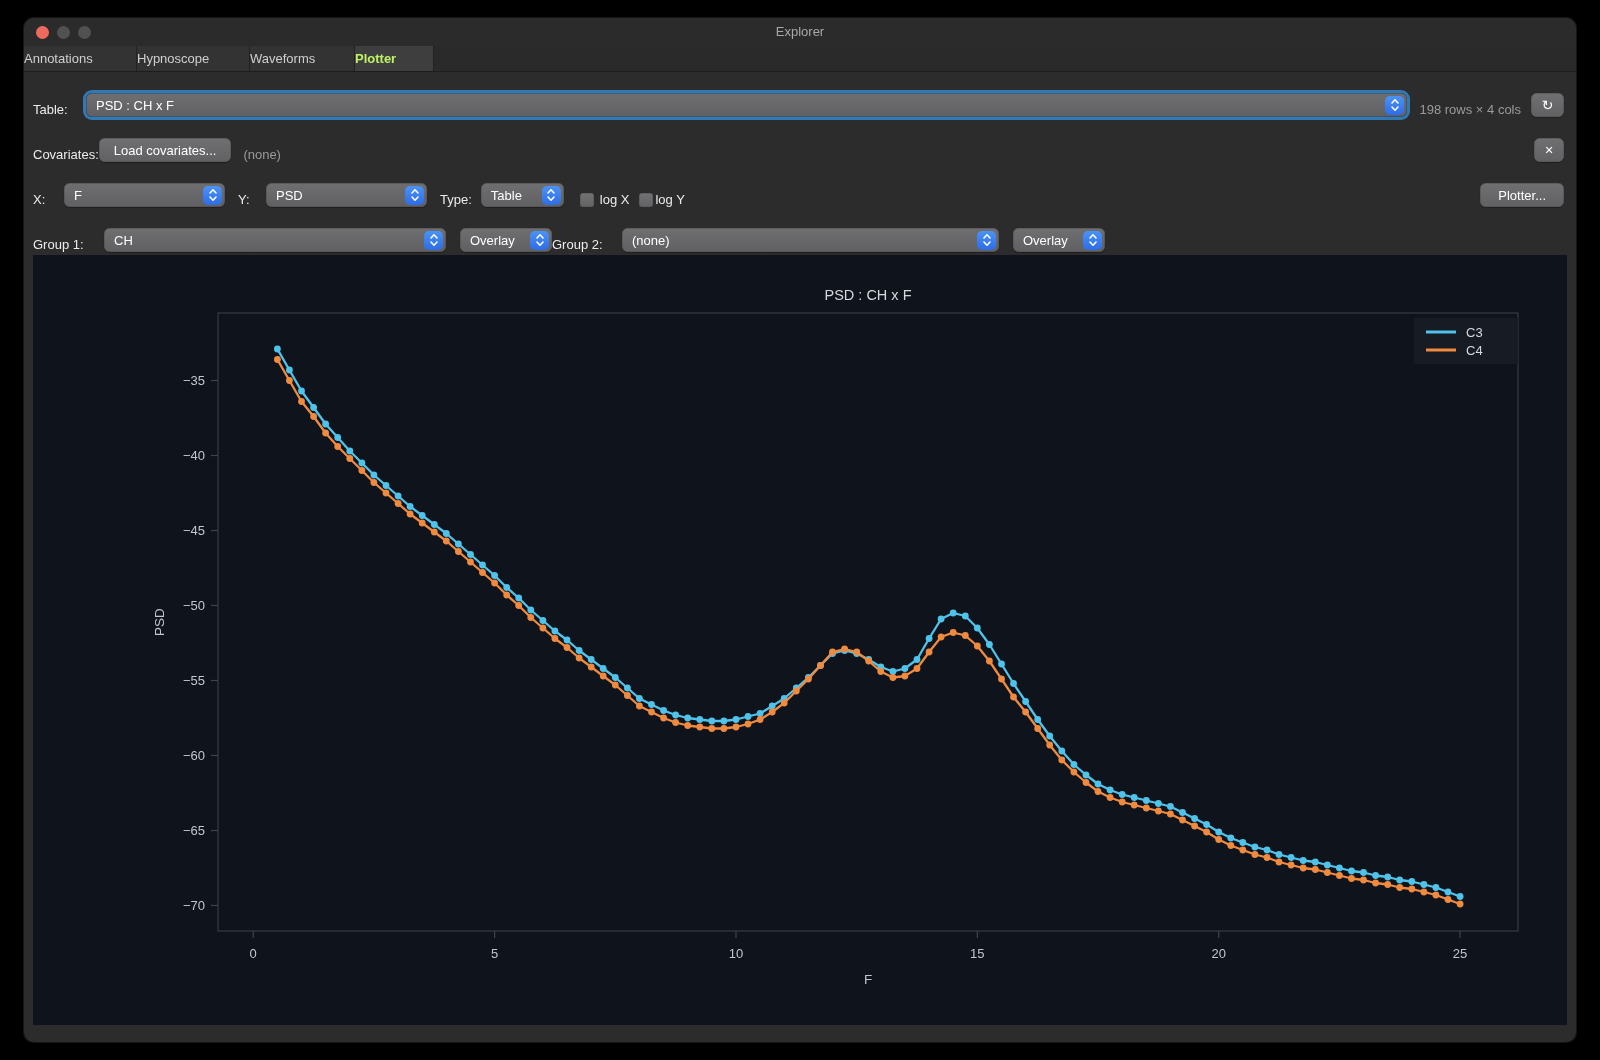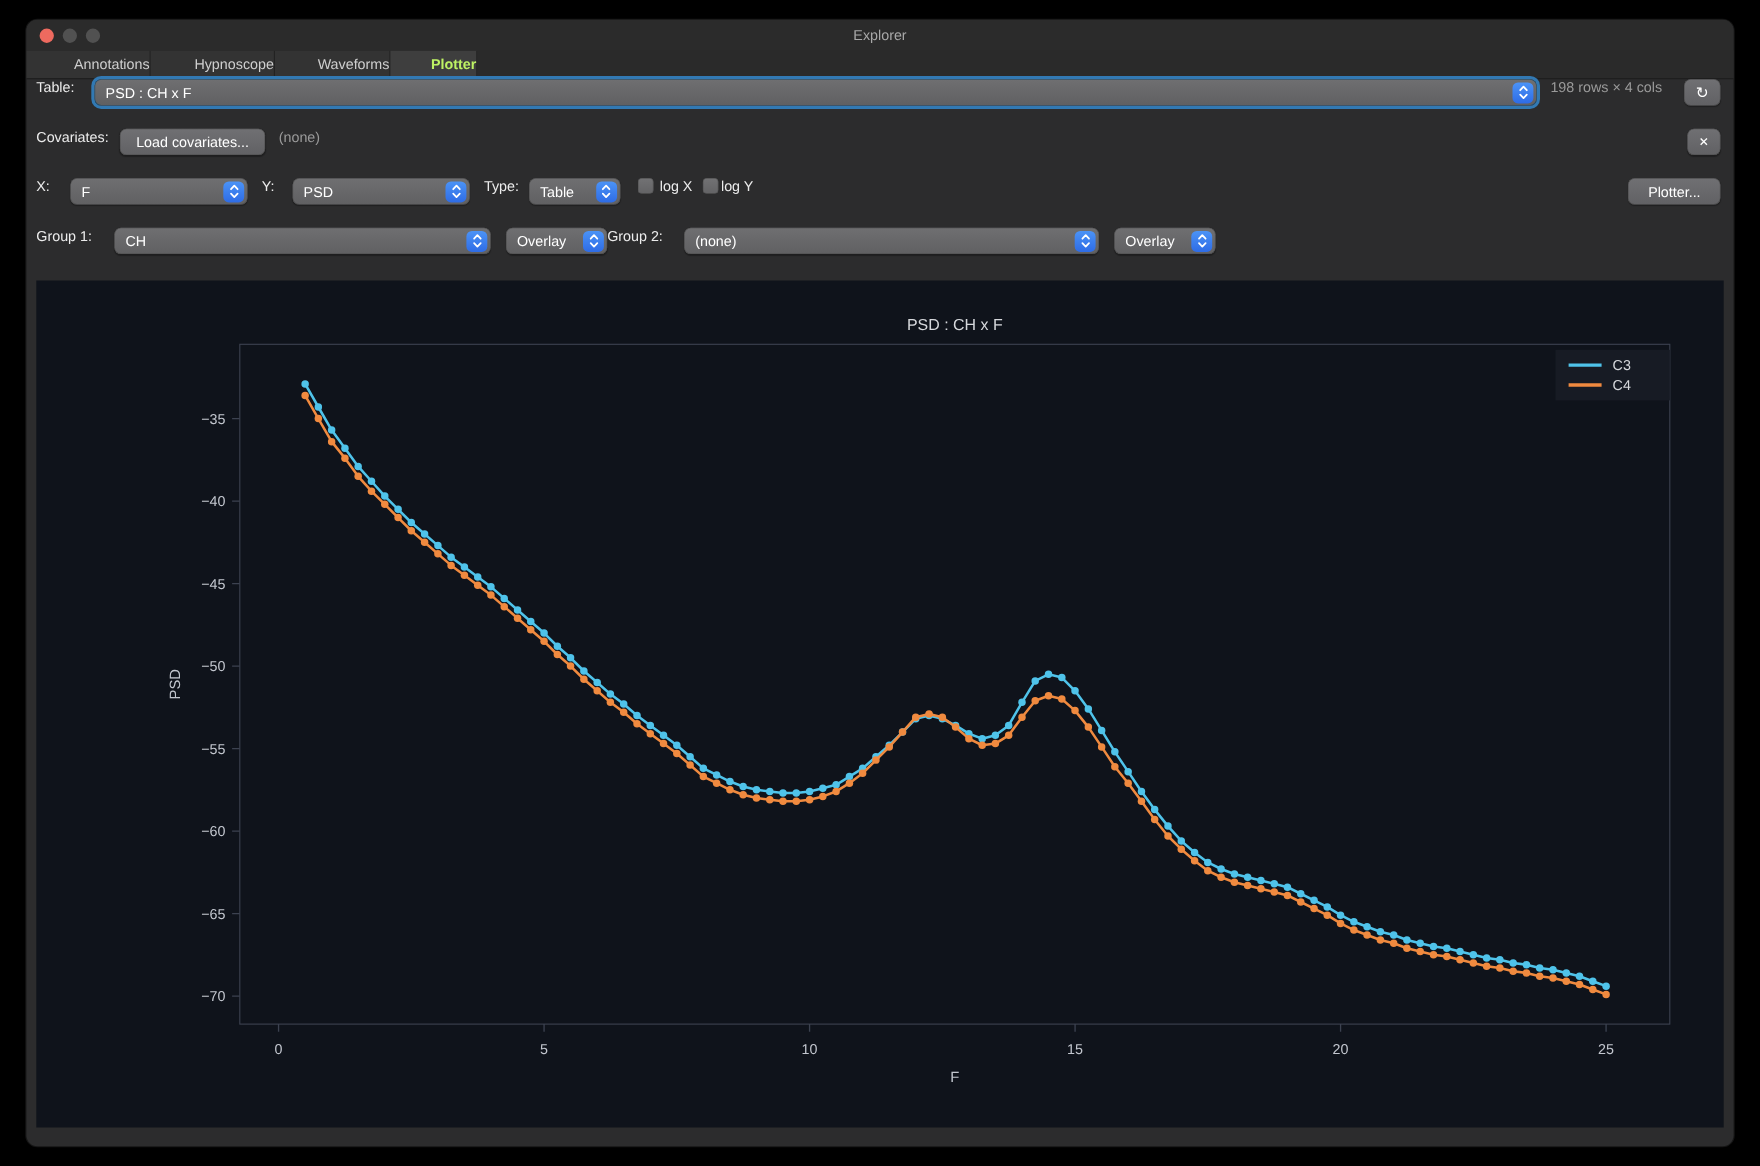--- a/index.html
+++ b/index.html
@@ -9,27 +9,27 @@
   
   .titlebar{position:relative;height:28px;background:#2b2b2b;}
   .lights{position:absolute;left:12px;top:8px;display:flex;gap:8px;}
   .light{width:13px;height:13px;border-radius:50%;}
   .light.red{background:#ee6a5f;}
   .light.dim{background:#515151;}
   .win-title{position:absolute;left:0;right:0;top:0;height:28px;line-height:28px;text-align:center;
     color:#a8a8a8;font-size:13px;}
   
   .tabbar{display:flex;height:25px;background:#2a2a2a;border-bottom:1px solid #1d1d1d;}
-  .tab{height:25px;line-height:25px;text-align:right;color:#cfcfcf;font-size:13px;
+  .tab{height:25px;line-height:25px;text-align:left;color:#cfcfcf;font-size:13px;
     background:#333333;border-right:1px solid #222;cursor:default;}
   .tab.active{background:#3e3e3e;color:#bef264;font-weight:bold;}
   .tab-fill{flex:1;background:#2a2a2a;}
   
   .controls{padding:0 12px 0 9px;}
-  .crow{display:flex;align-items:flex-start;height:45px;}
+  .crow{display:flex;align-items:flex-end;height:45px;}
   .lbl{color:#ececec;font-size:13px;white-space:nowrap;}
   .dim-txt{color:#9a9a9a;font-size:13px;white-space:nowrap;}
   .spacer{flex:1;}
   
   .popup{position:relative;height:24px;border-radius:6px;background:linear-gradient(#6f6f71,#606062);
     box-shadow:inset 0 0 0 0.5px #4c4c4c, 0 1px 1px rgba(0,0,0,.3);
     display:flex;align-items:center;color:#fff;font-size:13px;padding-left:10px;box-sizing:border-box;}
   .popup .val{flex:1;overflow:hidden;white-space:nowrap;}
   .chev{width:19px;height:19px;border-radius:5px;margin:0 3px 0 6px;flex:0 0 auto;
     background:linear-gradient(#4b93f6,#2e6ce6);display:flex;align-items:center;justify-content:center;}
@@ -74,28 +74,28 @@
       <span class="lbl" style="width:53px">Table:</span>
       <div class="popup focused" style="flex:1;margin-right:12px">
         <span class="val">PSD : CH x F</span>
         <span class="chev">
           <svg width="10" height="14" viewBox="0 0 10 14">
               <path d="M2 5 L5 1.8 L8 5" fill="none" stroke="#fff" stroke-width="1.6" stroke-linecap="round" stroke-linejoin="round"></path>
               <path d="M2 9 L5 12.2 L8 9" fill="none" stroke="#fff" stroke-width="1.6" stroke-linecap="round" stroke-linejoin="round"></path>
             </svg>
         </span>
       </div>
-      <span class="dim-txt" style="margin-right:20px">198 rows × 4 cols</span>
+      <span class="dim-txt" style="margin-right:10px">198 rows × 4 cols</span>
       <div class="btn icon-btn">
           <span>↻</span>
         </div>
     </div>
 
     <div class="crow">
-      <span class="lbl" style="margin-right:10px">Covariates:</span>
+      <span class="lbl" style="">Covariates:</span>
       <div class="btn">Load covariates...</div>
       <span class="dim-txt" style="margin-left:12px">(none)</span>
       <div class="spacer"></div>
       <div class="btn icon-btn" style="width:30px;font-size:11px">
           <span>✕</span>
         </div>
     </div>
 
     <div class="crow">
       <span class="lbl" style="width:31px">X:</span>

